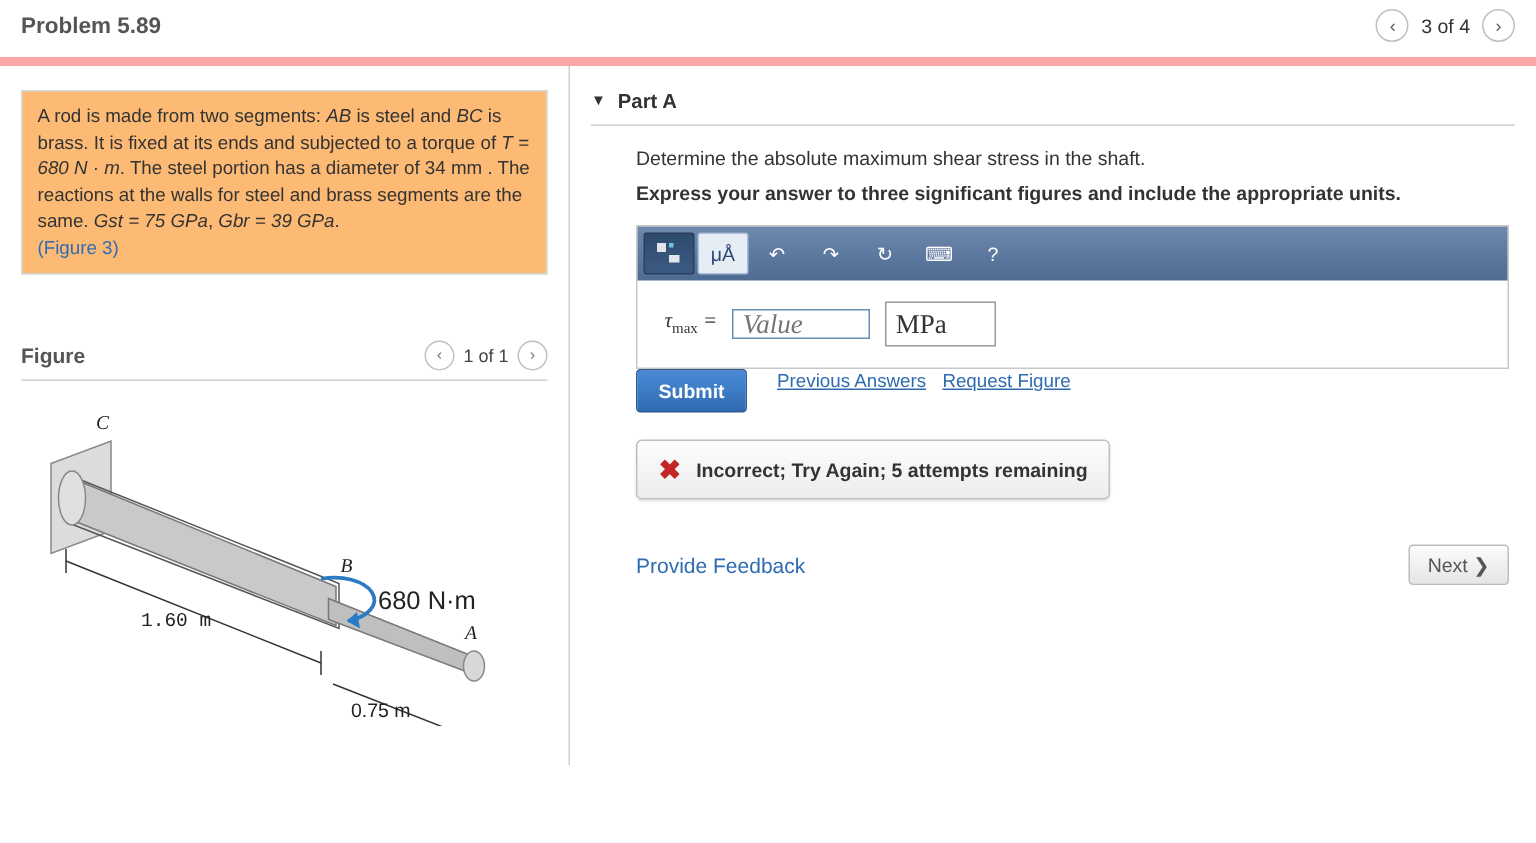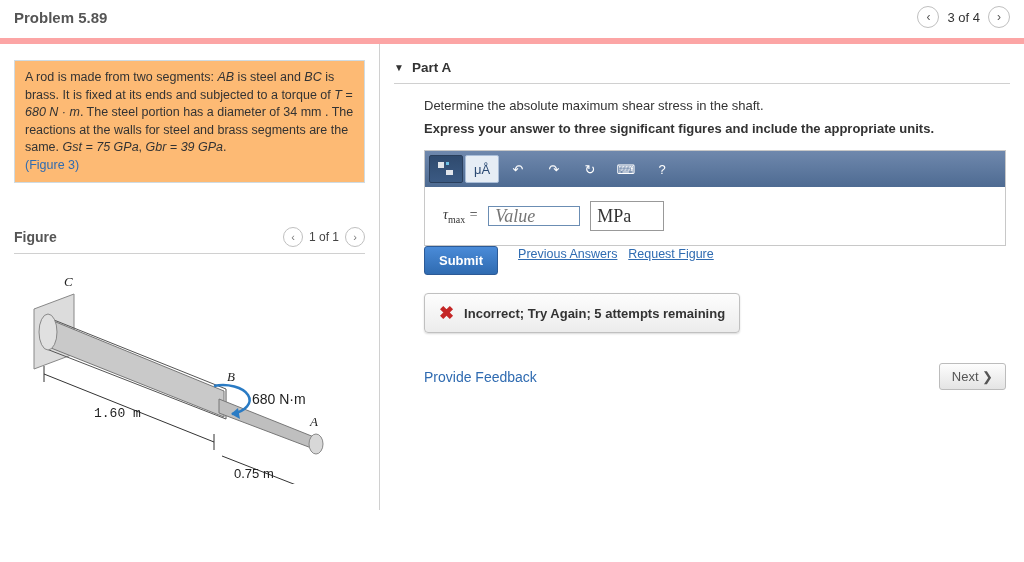--- a/index.html
+++ b/index.html
@@ -155,21 +155,21 @@
           <line x1="30" y1="92" x2="30" y2="108" stroke="#333"></line>
           <line x1="200" y1="160" x2="200" y2="176" stroke="#333"></line>
 
           <line x1="208" y1="182" x2="300" y2="218" stroke="#333"></line>
         </svg>
         <div class="fig-label" style="left:50px; top:0;">C</div>
         <div class="fig-label" style="left:213px; top:95px;">B</div>
         <div class="fig-label" style="left:296px; top:140px;">A</div>
         <div class="fig-label" style="left:80px; top:132px; font-style:normal; font-family:Liberation Mono, monospace;">1.60 m</div>
         <div class="fig-label" style="left:220px; top:192px; font-style:normal; font-family:Arial;">0.75 m</div>
-        <div class="fig-label" style="left:238px; top:117px; font-style:normal; font-family:Arial; font-size:14px;">680 N·m</div>
+        <div class="fig-label" style="left:238px; top:117px; font-style:normal; font-family:Arial; font-size:17px;">680 N·m</div>
       </div>
 
     </div>
 
     <div class="right">
 
       <div class="part-header">
         <span class="caret">▼</span>
         <span>Part A</span>
       </div>

